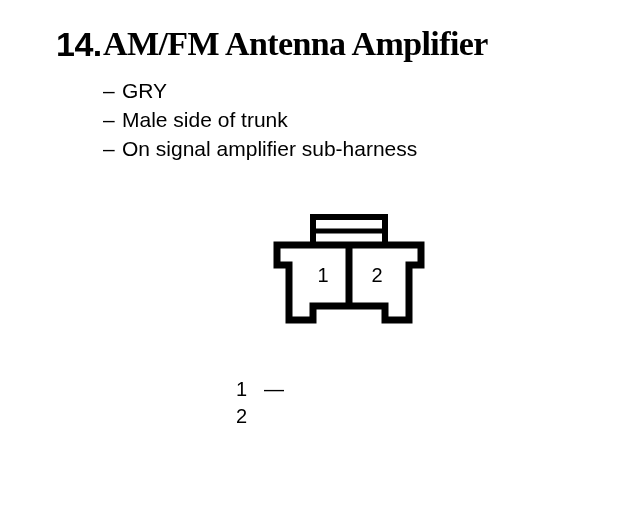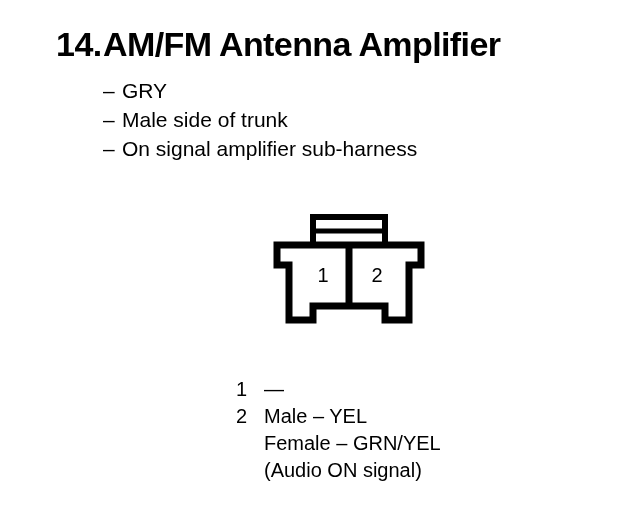--- a/index.html
+++ b/index.html
@@ -38,20 +38,21 @@
   }
   .page-title {
     position: absolute;
     left: 103px;
     top: 0;
     font-size: 34px;
     font-weight: bold;
     letter-spacing: -0.6px;
     line-height: 42px;
     white-space: nowrap;
+    font-family: Liberation Serif, serif;
   }
 
   
   .bullets {
     position: absolute;
     left: 103px;
     top: 76px;
     width: 500px;
   }
   .bullet-row {
@@ -176,20 +177,15 @@
 
   <div class="legend-row">
     <span class="legend-pin">1</span>
     <span class="legend-values">
       <div class="legend-value-line legend-dash-only">—</div>
     </span>
   </div>
 
   <div class="legend-row">
     <span class="legend-pin">2</span>
-    <span class="legend-values">
-      <div class="legend-value-line">Male – YEL</div>
-      <div class="legend-value-line">Female – GRN/YEL</div>
-      <div class="legend-value-line">(Audio ON signal)</div>
-    </span>
   </div>
 
 </div>
 
 </body></html>

